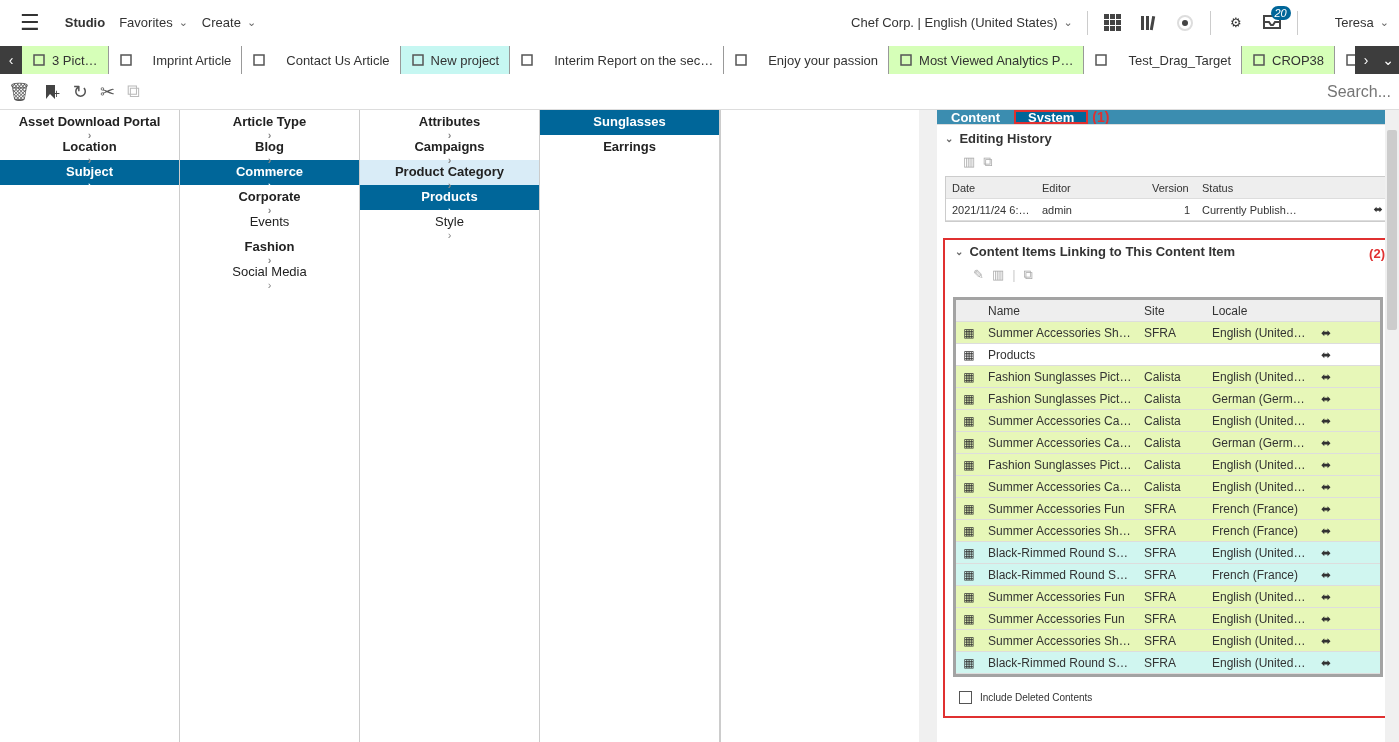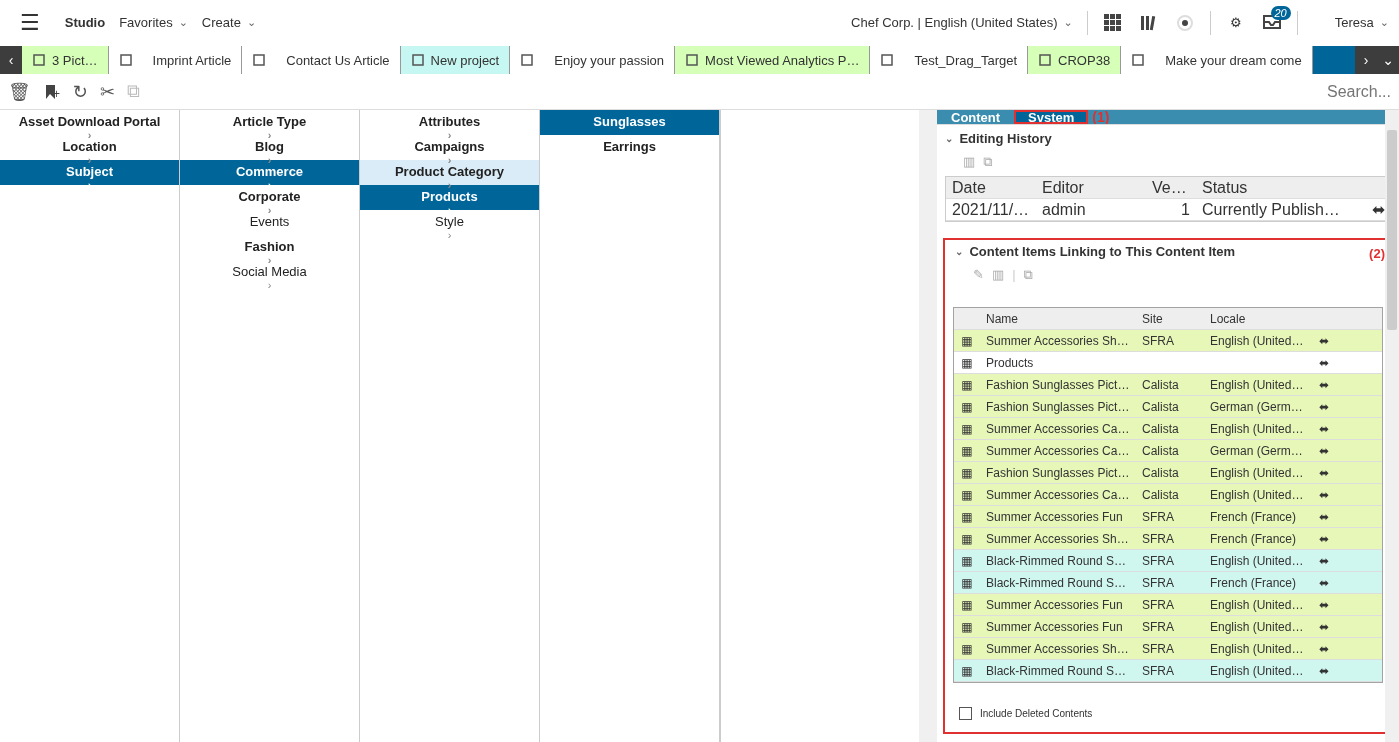--- a/index.html
+++ b/index.html
@@ -40,31 +40,31 @@
 .right-gutter { width:18px; background:#f0f0f0; }
 .right-tabs { height:14px; background:#3b8db0; display:flex; align-items:center; }
 .right-tab { padding:0 14px; height:100%; display:flex; align-items:center; color:#fff; font-weight:bold; cursor:pointer; }
 .right-tab.active { background:#006699; outline:2px solid #e03030; outline-offset:-2px; }
 .annot { color:#e03030; font-weight:bold; font-size:14px; margin-left:4px; }
 .section { border-top:1px solid #ddd; padding:2px 0 8px 0; }
 .section-head { display:flex; align-items:center; gap:6px; padding:4px 8px; font-weight:bold; font-size:13px; }
 .section-head .caret { font-size:10px; color:#666; }
 .mini-tools { display:flex; gap:8px; padding:4px 0 6px 26px; color:#aaa; }
 .table { margin:0 8px; border:1px solid #ccc; }
-.trow { display:flex; align-items:center; height:22px; border-bottom:1px solid #ddd; font-size:16px; }
+.trow { display:flex; align-items:center; height:22px; border-bottom:1px solid #ddd; font-size:11px; }
 .trow.header { background:#eee; font-weight:normal; }
 .cell { padding:0 6px; overflow:hidden; white-space:nowrap; text-overflow:ellipsis; }
 .c-date { width:90px; }
 .c-editor { width:110px; }
 .c-ver { width:50px; }
 .c-status { flex:1; }
 .c-act { width:24px; text-align:center; color:#333; }
 .linking-box { margin:8px 6px 0 6px; border:2px solid #e03030; padding:0 2px 6px 2px; position:relative; }
 .linking-box .annot2 { position:absolute; right:6px; top:6px; color:#e03030; font-weight:bold; }
-.link-table { margin:18px 6px; border:1px solid #a3a3a3; }
+.link-table { margin:8px 6px; border:3px solid #a3a3a3; }
 .lrow { display:flex; align-items:center; height:22px; border-bottom:1px solid #ddd; font-size:12px; }
 .lrow.header { background:#eee; }
 .lrow.green { background:#e7f7b8; }
 .lrow.cyan { background:#d0f6f0; }
 .lrow.plain { background:#fff; }
 .lc-ico { width:26px; text-align:center; }
 .lc-name { width:156px; }
 .lc-site { width:68px; }
 .lc-loc { width:108px;}
 .lc-act { width:24px; text-align:center; }
@@ -174,20 +174,28 @@
           </svg>
         </span>
         <span>New project</span>
       </div>
       <div class="tab white">
         <span class="tab-icon">
           <svg width="14" height="14">
             <rect x="2" y="2" width="10" height="10" fill="none" stroke="#555" stroke-width="1.5"></rect>
           </svg>
         </span>
+        <span>Interim Report on the sec…</span>
+      </div>
+      <div class="tab white">
+        <span class="tab-icon">
+          <svg width="14" height="14">
+            <rect x="2" y="2" width="10" height="10" fill="none" stroke="#555" stroke-width="1.5"></rect>
+          </svg>
+        </span>
         <span>Enjoy your passion</span>
       </div>
       <div class="tab green">
         <span class="tab-icon">
           <svg width="14" height="14">
             <rect x="2" y="2" width="10" height="10" fill="none" stroke="#555" stroke-width="1.5"></rect>
           </svg>
         </span>
         <span>Most Viewed Analytics P…</span>
       </div>

